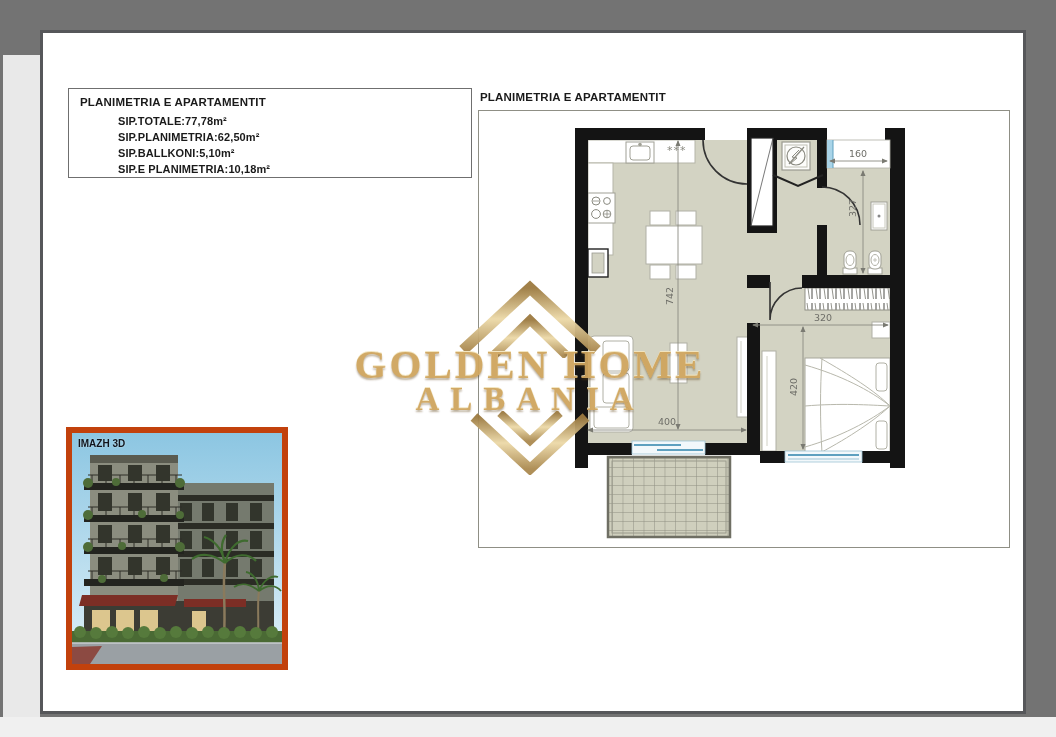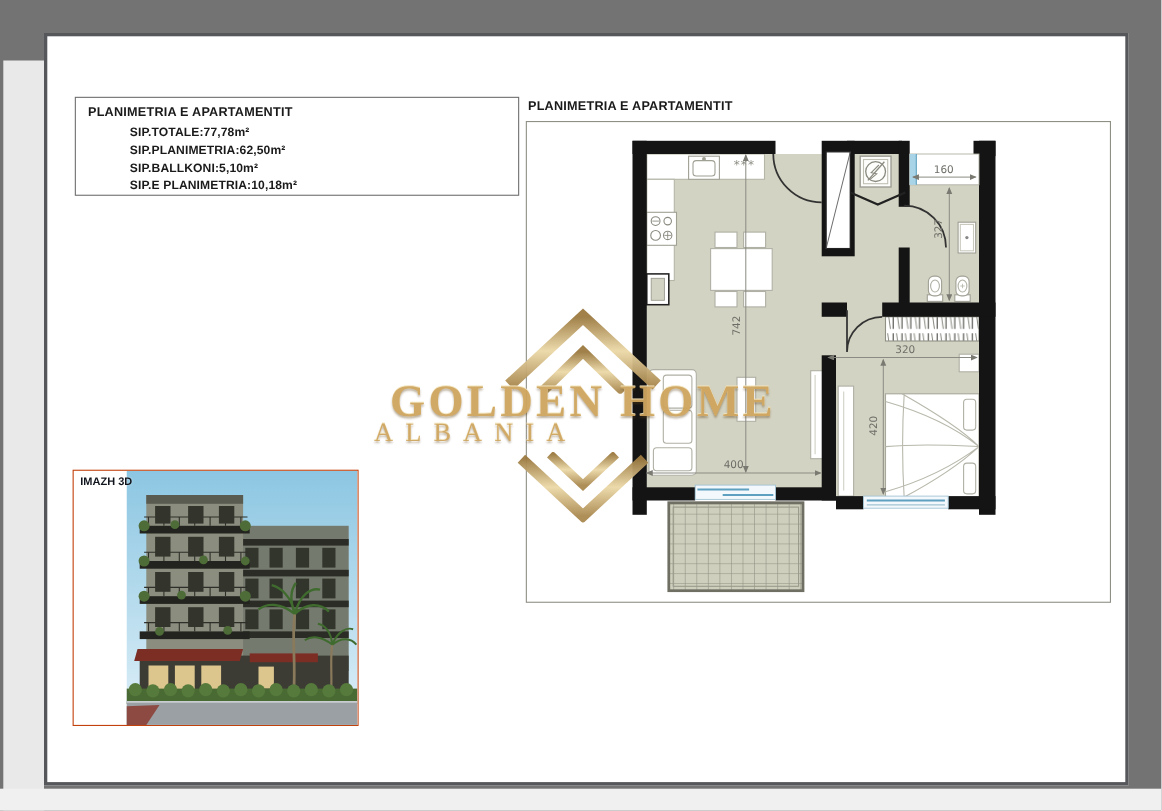--- a/index.html
+++ b/index.html
@@ -17,27 +17,27 @@
   .il0{top:26px}.il1{top:42px}.il2{top:58px}.il3{top:74px}
   
   .panel-title{position:absolute;left:437px;top:58px;font-size:11.5px;font-weight:bold;color:#1a1a1a;letter-spacing:.2px;}
   .panel-box{position:absolute;left:435px;top:77px;width:530px;height:436px;border:1px solid #8f8f85;background:#fff;}
   .plan{position:absolute;left:527px;top:92px;z-index:1;}
   
   .watermark{position:absolute;left:297px;top:245px;width:380px;height:210px;z-index:3;opacity:.95;pointer-events:none;}
   .wm-line1{position:absolute;left:0;top:62px;width:380px;text-align:center;
             font-family:"Liberation Serif",serif;font-weight:bold;font-size:41px;letter-spacing:3px;
             color:#cfa55e;text-shadow:0 -1px 0 #f2e4bd,0 2px 2px rgba(96,66,22,.45);white-space:nowrap;}
-  .wm-line2{position:absolute;left:0;top:103px;width:380px;
-            font-family:"Liberation Serif",serif;font-weight:normal;font-size:24px;letter-spacing:11px;
+  .wm-line2{position:absolute;left:0;top:103px;width:380px;text-align:center;
+            font-family:"Liberation Serif",serif;font-weight:bold;font-size:33px;letter-spacing:11px;
             color:#cfa55e;text-shadow:0 -1px 0 #f2e4bd,0 2px 2px rgba(96,66,22,.45);white-space:nowrap;}
   .wm-chev-top{position:absolute;left:115px;top:0;}
   .wm-chev-bot{position:absolute;left:130px;top:133px;}
   
-  .photo{position:absolute;left:23px;top:394px;width:210px;height:231px;border:1px solid #c2410c;overflow:hidden;padding-left:48px;}
+  .photo{position:absolute;left:23px;top:394px;width:210px;height:231px;border:6px solid #c2410c;overflow:hidden;}
   .photo-label{position:absolute;left:6px;top:5px;font-size:10px;font-weight:bold;color:#10141c;
                text-shadow:0 0 2px rgba(255,255,255,.5);}
   svg text{font-family:"DejaVu Sans",sans-serif;}
 </style>
 </head>
 <body>
 
 <div class="screen">
   <div class="left-band"></div>
   <div class="bottom-band"></div>

